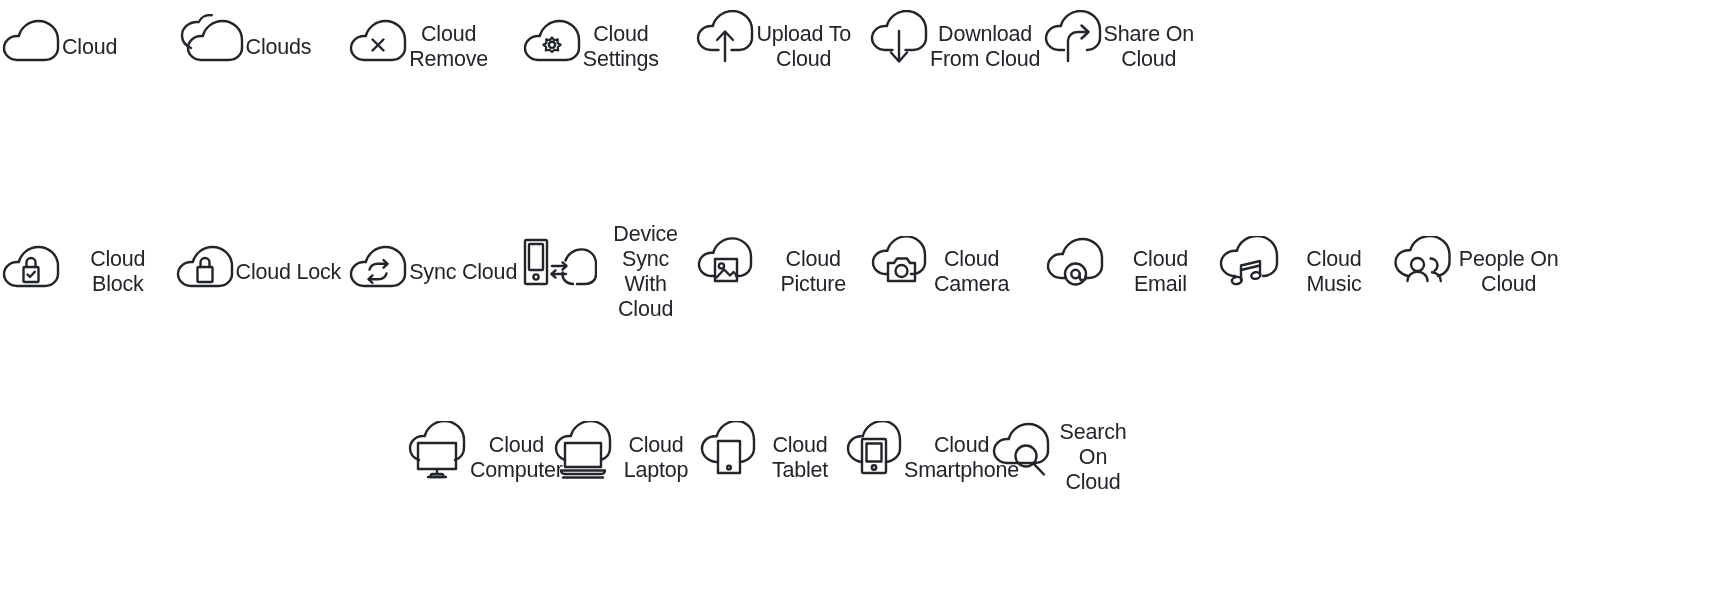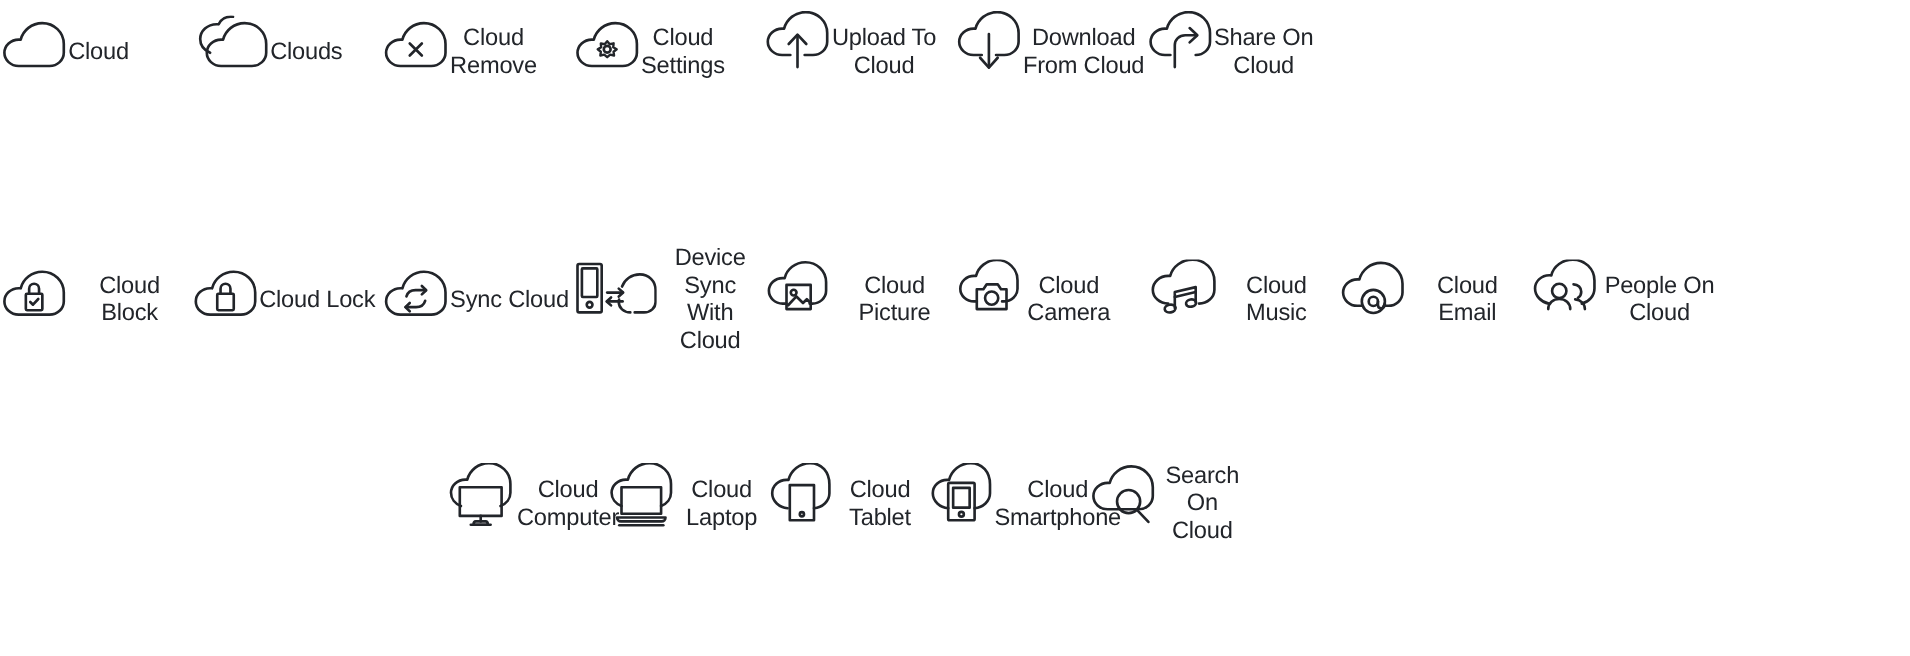--- a/index.html
+++ b/index.html
@@ -208,40 +208,40 @@
         </svg>
       </div>
       <div class="label">Cloud
 Camera</div>
     </div>
 
 
     <div class="cell">
       <div class="glyph">
         <svg width="64" height="56" viewBox="0 0 64 56" fill="none" stroke="#22252a" stroke-width="2.4" stroke-linecap="round" stroke-linejoin="round">
+          <path d="M24 42 L19 42 C11.8 42 6 36.6 6 30 C6 23.4 11.8 18 19 18 C19.6 18 20.2 18.04 20.8 18.1 C22.9 9.6 30.9 3 40.4 3 C51.2 3 60 11.3 60 22 L60 30 C60 36.6 54.2 42 47 42 L43 42"></path>
+          <circle cx="33.5" cy="38" r="10.5"></circle>
+          <circle cx="33.5" cy="38" r="4.2"></circle>
+          <path d="M37.7 38 L37.7 41.2 C37.7 43 39 44.2 40.6 44.2 C42.6 44.2 44 42.6 44 40.2"></path>
+        </svg>
+      </div>
+      <div class="label">Cloud Email</div>
+    </div>
+
+    <div class="cell">
+      <div class="glyph">
+        <svg width="64" height="56" viewBox="0 0 64 56" fill="none" stroke="#22252a" stroke-width="2.4" stroke-linecap="round" stroke-linejoin="round">
           <path d="M20 40 C12.4 40 6 34.4 6 27.4 C6 20.4 12.4 14.8 20 14.8 C20.6 14.8 21.2 14.84 21.8 14.9 C24 6.3 32.4 0 42.2 0 C53.4 0 62 8.6 62 19.6 L62 27.4 C62 34.4 55.6 40 48 40"></path>
           <path d="M26 44 L26 29.5 L45 25 L45 39"></path>
           <path d="M26 34 L45 29.5"></path>
           <ellipse cx="21.8" cy="44.5" rx="5" ry="3.5" transform="rotate(-10 21.8 44.5)"></ellipse>
           <ellipse cx="40.8" cy="39.5" rx="4.6" ry="3.3" transform="rotate(-10 40.8 39.5)"></ellipse>
         </svg>
       </div>
       <div class="label">Cloud Music</div>
-    </div>
-
-    <div class="cell">
-      <div class="glyph">
-        <svg width="64" height="56" viewBox="0 0 64 56" fill="none" stroke="#22252a" stroke-width="2.4" stroke-linecap="round" stroke-linejoin="round">
-          <path d="M24 42 L19 42 C11.8 42 6 36.6 6 30 C6 23.4 11.8 18 19 18 C19.6 18 20.2 18.04 20.8 18.1 C22.9 9.6 30.9 3 40.4 3 C51.2 3 60 11.3 60 22 L60 30 C60 36.6 54.2 42 47 42 L43 42"></path>
-          <circle cx="33.5" cy="38" r="10.5"></circle>
-          <circle cx="33.5" cy="38" r="4.2"></circle>
-          <path d="M37.7 38 L37.7 41.2 C37.7 43 39 44.2 40.6 44.2 C42.6 44.2 44 42.6 44 40.2"></path>
-        </svg>
-      </div>
-      <div class="label">Cloud Email</div>
     </div>
 
     <div class="cell">
       <div class="glyph">
         <svg width="70" height="56" viewBox="0 0 70 56" fill="none" stroke="#22252a" stroke-width="2.4" stroke-linecap="round" stroke-linejoin="round">
           <path d="M19 40 C12 38.6 6.5 33 6.5 26.2 C6.5 19.6 12.3 14.2 19.5 14.2 C20.1 14.2 20.7 14.24 21.3 14.3 C23.4 5.8 31.4 0 40.9 0 C51.7 0 60.5 8.3 60.5 19 L60.5 26.2 C60.5 32.8 55.6 38.4 49 40"></path>
           <circle cx="28.5" cy="28.5" r="6.5"></circle>
           <path d="M18.5 45 C18.5 39.6 23 35.8 28.5 35.8 C34 35.8 38.5 39.6 38.5 45"></path>
           <path d="M41.5 22.5 C45.6 22.5 48.5 25.6 48.5 29.2 C48.5 31.6 47.3 33.6 45.5 34.8"></path>
           <path d="M43 36.2 C48 36.5 51.8 40.2 51.8 45"></path>

